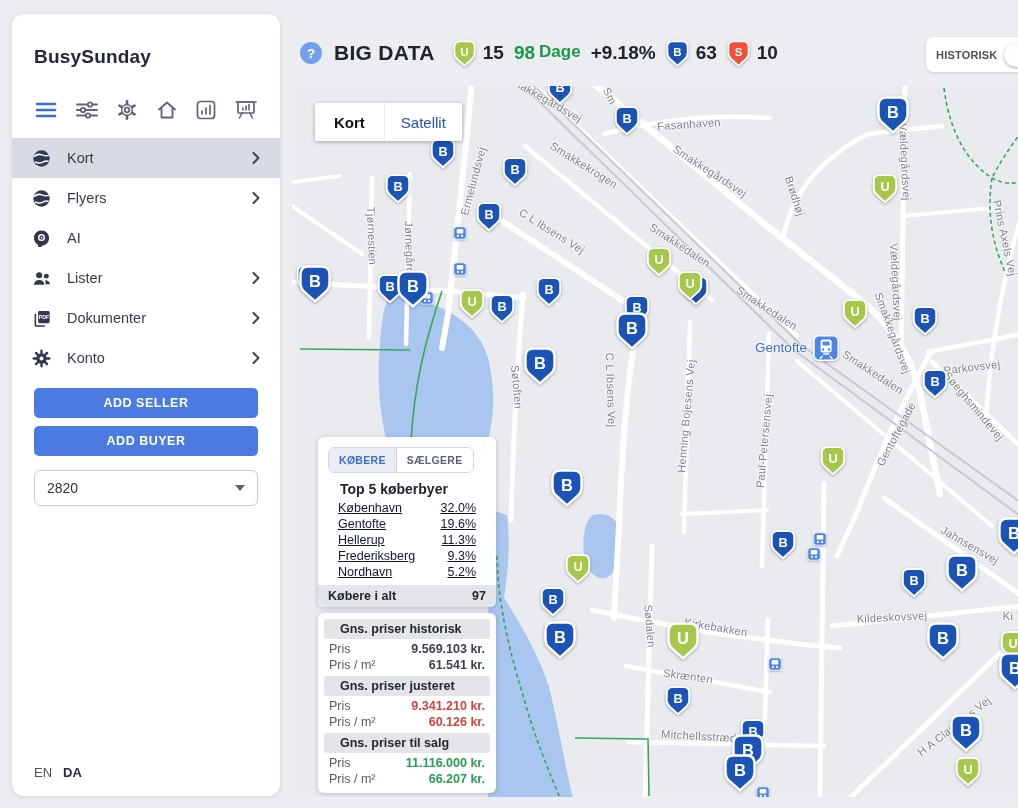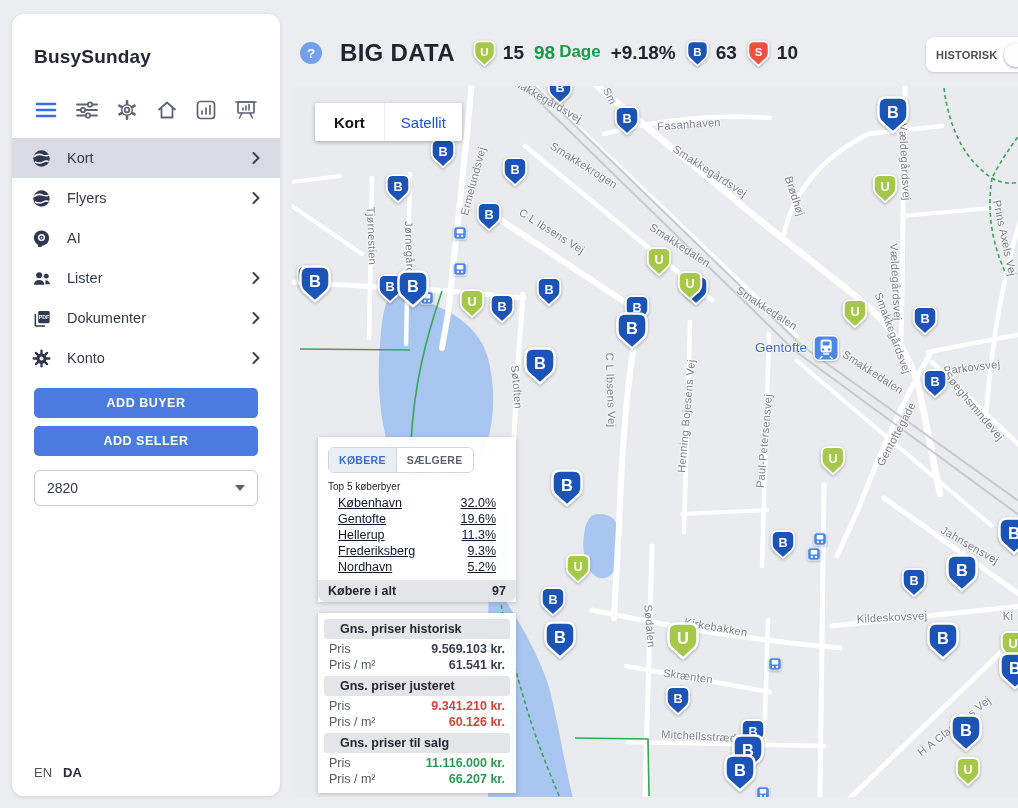--- a/index.html
+++ b/index.html
@@ -24,21 +24,21 @@
   .select{position:absolute;top:456px;left:22px;right:22px;height:36px;border:1px solid #c6cad2;border-radius:6px;
     display:flex;align-items:center;justify-content:space-between;padding:0 12px;font-size:14px;color:#2f3542;cursor:pointer;box-sizing:border-box;}
   .caret{width:0;height:0;border-left:5px solid transparent;border-right:5px solid transparent;border-top:6px solid #5a6068;}
   .langs{position:absolute;left:22px;bottom:16px;font-size:13px;color:#4a5160;display:flex;gap:11px;}
   .langs .active{font-weight:bold;color:#262c3a;}
 
   
   .tophead{position:absolute;left:300px;top:36px;height:34px;display:flex;align-items:center;gap:10px;}
   .help{width:22px;height:22px;border-radius:50%;background:#73a0ec;color:#fff;font-weight:bold;font-size:13.5px;
     display:flex;align-items:center;justify-content:center;cursor:pointer;}
-  .bigtitle{font-size:24px;font-weight:800;color:#20242e;letter-spacing:.3px;margin-left:8px;}
+  .bigtitle{font-size:21px;font-weight:800;color:#20242e;letter-spacing:.3px;margin-left:2px;}
   #stats{display:flex;align-items:center;gap:10px;margin-left:8px;}
   .statgrp{display:flex;align-items:center;gap:7px;}
   .pinbadge{line-height:0;filter:drop-shadow(0 1px 1.5px rgba(0,0,0,.3));}
   .statval{font-size:19px;font-weight:800;}
   .sfx{font-size:17px;font-weight:800;color:#189a4a;margin-left:-3px;align-self:flex-end;padding-bottom:3px;}
   .histbox{position:absolute;left:926px;top:37px;width:120px;height:35px;background:#fff;border-radius:8px;
     box-shadow:0 1px 3px rgba(0,0,0,.14);display:flex;align-items:center;padding:0 10px;gap:10px;box-sizing:border-box;}
   .histlabel{font-size:11px;font-weight:bold;color:#4c5158;letter-spacing:.2px;}
   .toggle{width:36px;height:18px;background:#abb1b9;border-radius:9px;position:relative;cursor:pointer;flex:none;}
   .knob{position:absolute;left:-4px;top:-3px;width:24px;height:24px;background:#fdfdfd;border-radius:50%;
@@ -56,29 +56,29 @@
     text-shadow:0 0 2px #fff,0 0 2px #fff,0 0 3px #fff;}
   .station svg{flex:none;filter:drop-shadow(0 1px 1px rgba(0,0,0,.25));}
   .watermark{position:absolute;left:36px;bottom:18px;color:rgba(255,255,255,.9);font-size:15px;font-weight:bold;
     letter-spacing:.6px;z-index:4;}
   .mapctl{position:absolute;left:23px;top:17px;background:#fff;border-radius:2px;box-shadow:0 1px 4px rgba(0,0,0,.3);
     display:flex;height:38px;align-items:stretch;font-size:15px;z-index:6;}
   .mc-kort{padding:0 19px;display:flex;align-items:center;font-weight:bold;color:#141414;cursor:pointer;}
   .mc-sat{padding:0 16px;display:flex;align-items:center;color:#1d4ed8;border-left:1px solid #ececec;cursor:pointer;}
 
   
-  .panel{position:absolute;background:rgba(255,255,255,.96);border-radius:0;box-shadow:0 1px 5px rgba(40,45,60,.25);
-    width:198px;font-size:12.5px;color:#363c47;z-index:5;box-sizing:border-box;}
+  .panel{position:absolute;background:rgba(255,255,255,.96);border-radius:6px;box-shadow:0 1px 5px rgba(40,45,60,.25);
+    width:178px;font-size:12.5px;color:#363c47;z-index:5;box-sizing:border-box;}
   .buyers{left:26px;top:351px;}
   .tabs{margin:10px 10px 7px;display:inline-flex;border:1px solid #d3d7dd;border-radius:6px;overflow:hidden;
     font-size:10.5px;font-weight:bold;}
   .tab{padding:6px 10px;color:#5b6270;background:#fff;letter-spacing:.3px;cursor:pointer;}
   .tab.on{background:#e9edf6;color:#3c6bd2;}
   .tab+.tab{border-left:1px solid #d3d7dd;}
-  .p-title{font-weight:normal;padding:1px 10px 3px;font-size:10px;color:#20242c;}
+  .p-title{font-weight:bold;padding:1px 22px 3px;font-size:14px;color:#20242c;}
   .trow{display:flex;justify-content:space-between;padding:1px 20px;color:#0f172a;text-decoration:underline;}
   .total{display:flex;justify-content:space-between;background:#e3e5e9;font-weight:bold;padding:4px 10px;
     margin-top:5px;border-radius:0 0 8px 8px;color:#23272f;}
   .prices{left:26px;top:527px;padding:6px 6px 7px;}
   .sec-h{background:#e3e5e9;font-weight:bold;padding:3px 16px;border-radius:3px;color:#23272f;margin-top:4px;}
   .sec-h:first-child{margin-top:0;}
   .prow{display:flex;justify-content:space-between;padding:2.5px 5px 0;}
   .prow .pl{color:#545b66;}
   .prow .pv{font-weight:bold;}
 </style>
@@ -232,22 +232,22 @@
             </svg>
           </span>
           <span class="nav-lbl">Konto</span>
           <span class="nav-ch"><svg width="8" height="12" viewBox="0 0 8 12">
               <path d="M1.5 1 L6.5 6 L1.5 11" stroke="#3a4254" stroke-width="2" fill="none" stroke-linecap="round" stroke-linejoin="round"></path>
             </svg></span>
         </div>
       </nav>
 
     <div class="btns">
+      <button class="cta">ADD SELLER</button>
       <button class="cta">ADD BUYER</button>
-      <button class="cta">ADD SELLER</button>
     </div>
 
     <div class="select">
       <span>2820</span>
       <span class="caret"></span>
     </div>
 
     <div class="langs">
       <span>EN</span>
       <span class="active">DA</span>

